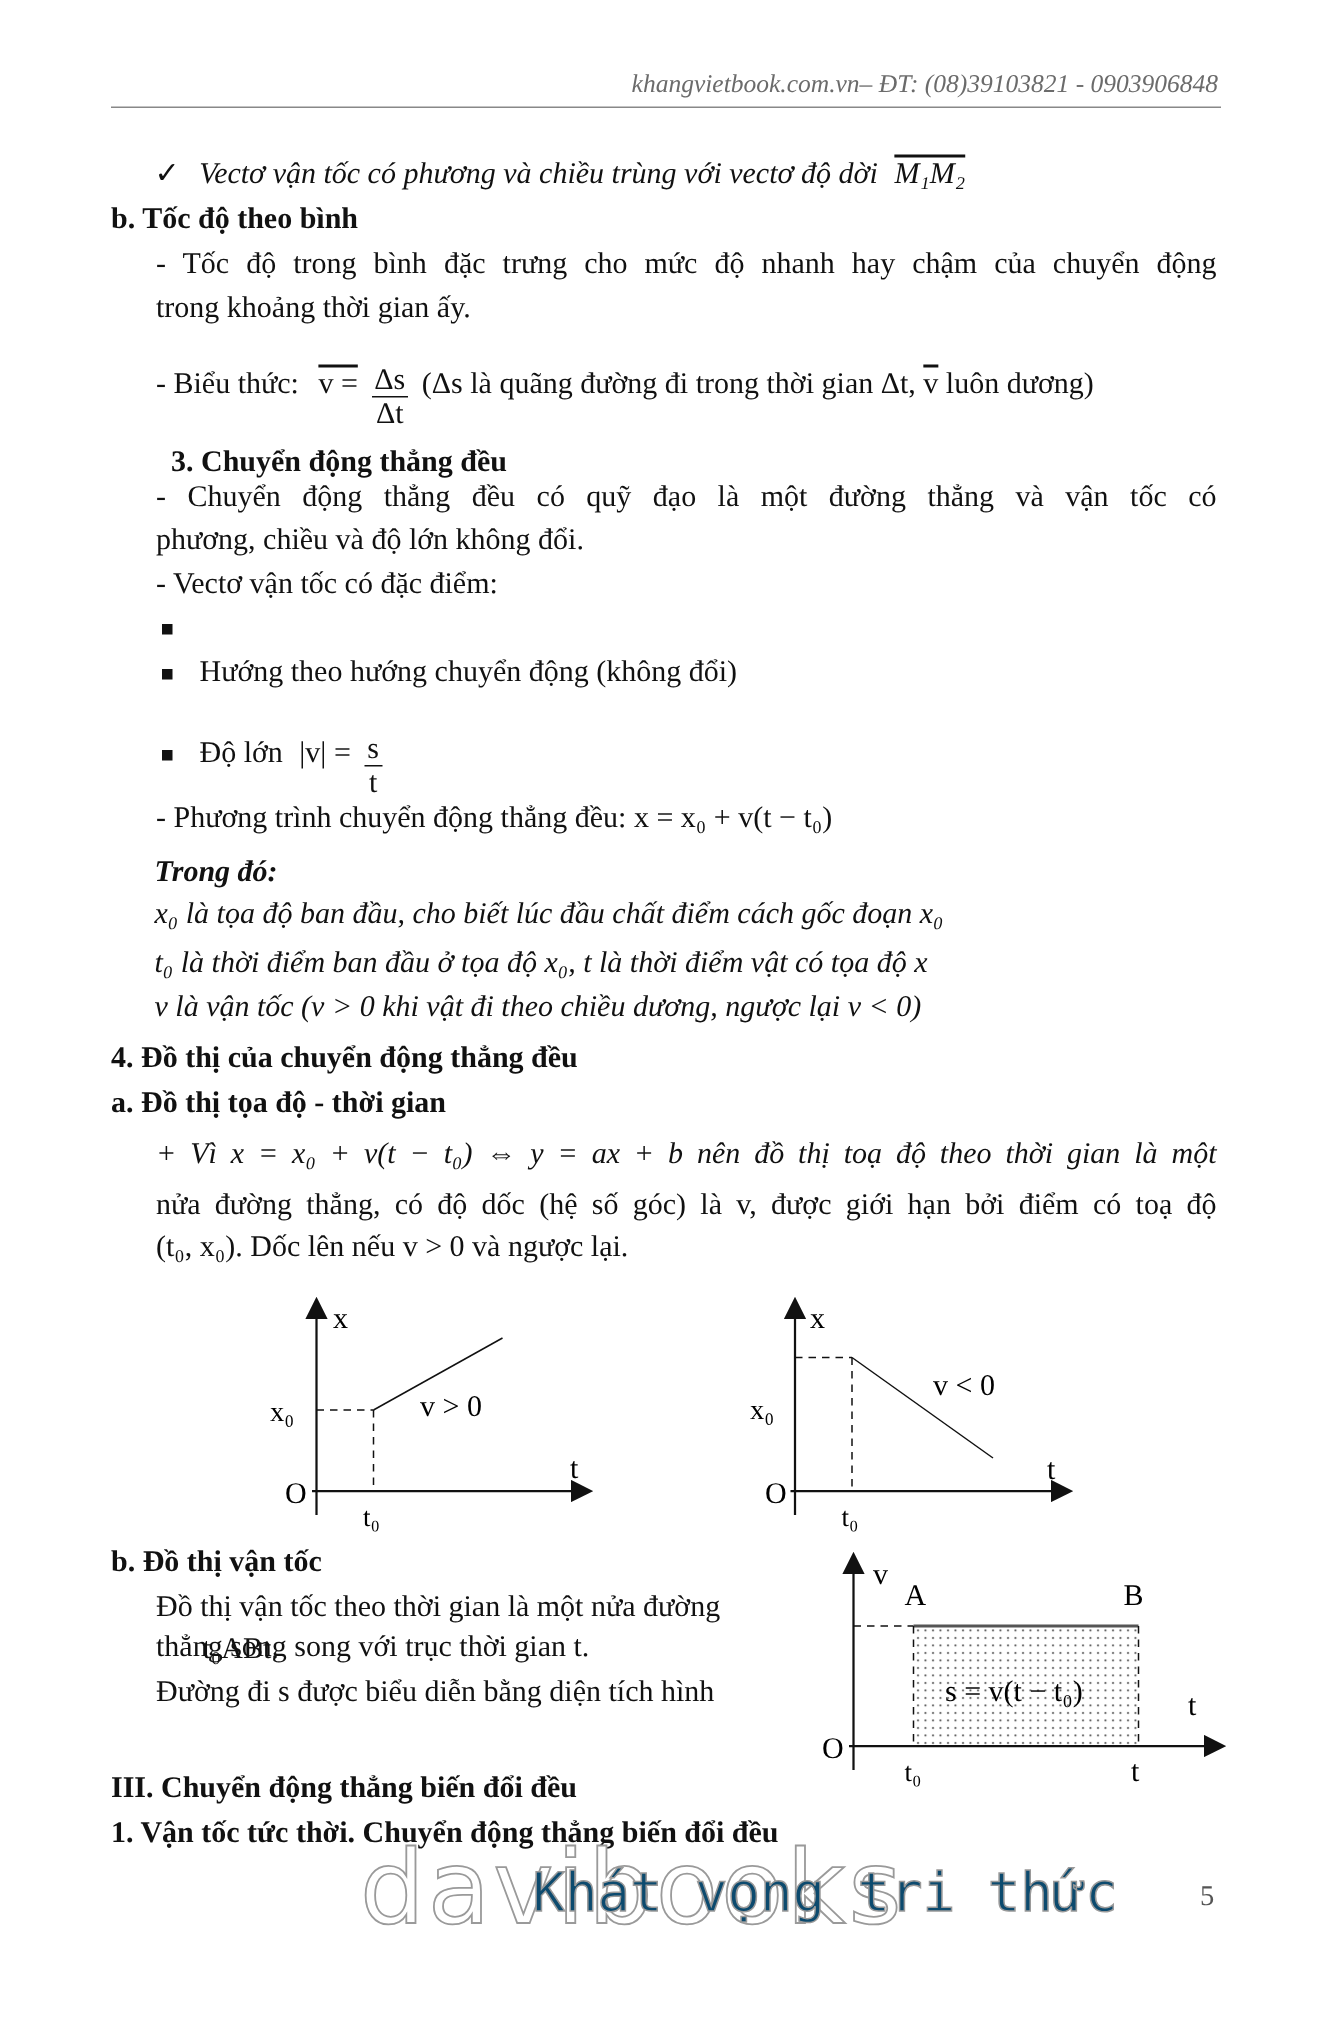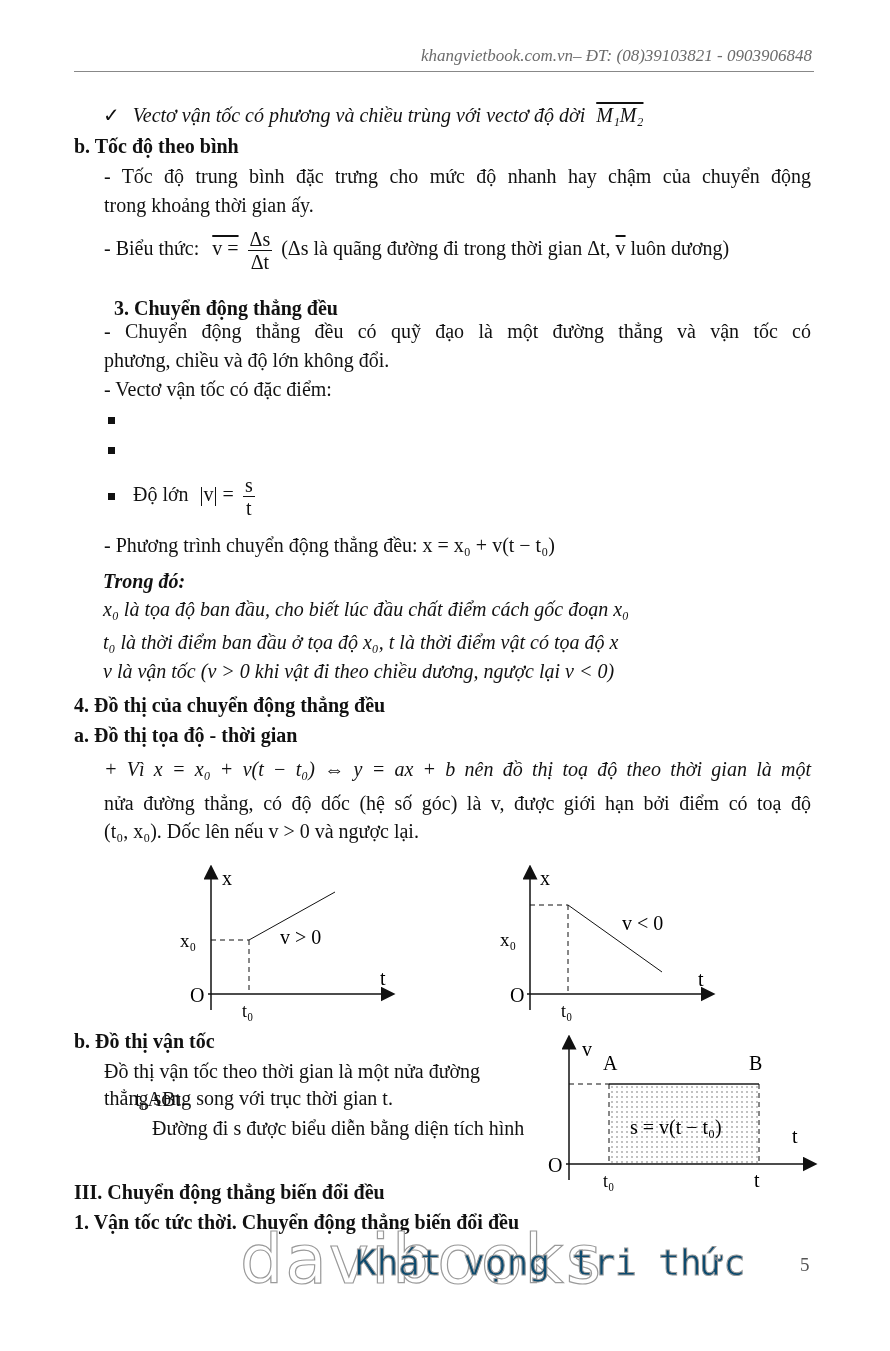--- a/index.html
+++ b/index.html
@@ -7,21 +7,21 @@
          font-family:"Liberation Serif", serif; color:#111; font-size:20px; }
   .abs { position:absolute; white-space:nowrap; }
   .header { right:78px; top:46px; font-style:italic; color:#6b6b6b; font-size:17px; }
   .header-rule { position:absolute; left:74px; top:71px; width:740px; height:1px; background:#888; }
   .b { font-weight:bold; }
   .i { font-style:italic; }
   .justify { position:absolute; text-align:justify; text-align-last:justify; white-space:nowrap; }
   .ov { text-decoration:overline; }
   .frac { display:inline-block; vertical-align:middle; text-align:center; margin:0 4px; }
   .frac span { display:block; line-height:22px; }
-  .frac .num { border-bottom:1px solid #111; padding:0 2px; }
+  .frac .num { border-bottom:1px solid #111; padding:0 2px;margin-top:14px; }
   .bullet-sq { display:inline-block; width:7px; height:7px; background:#111; vertical-align:middle; margin-right:18px; margin-left:4px; }
   .watermark { position:absolute; left:240px; top:1220px; font-family:"DejaVu Sans", sans-serif;
                font-size:68px; color:#fff; -webkit-text-stroke:1.2px #9a9a9a; letter-spacing:2px; }
   .watermark2 { position:absolute; left:355px; top:1242px; font-family:"DejaVu Sans Mono", monospace;
                font-size:36px; color:#0c4a6e; -webkit-text-stroke:1px #9a9a9a; }
   .pagenum { position:absolute; left:800px; top:1254px; font-size:19px; color:#555; }
   svg text { font-family:"Liberation Serif", serif; }
 </style>
 </head>
 <body>
@@ -29,38 +29,38 @@
 <div class="abs header">khangvietbook.com.vn– ĐT: (08)39103821 - 0903906848</div>
 <div class="header-rule"></div>
 
 <div class="abs i" style="left:103px;top:103px;">
   <span style="font-style:normal;margin-right:8px;">✓</span>
   <span>Vectơ vận tốc có phương và chiều trùng với vectơ độ dời</span>
   <span class="ov" style="margin-left:6px;">M₁M₂</span>
 </div>
 
 <div class="abs b" style="left:74px;top:135px;">b. Tốc độ theo bình</div>
-<div class="justify" style="left:104px;top:165px;width:707px;">-   Tốc độ trung bình đặc trưng cho mức độ nhanh hay chậm của chuyển động</div>
+<div class="justify" style="left:104px;top:165px;width:707px;">-   Tốc độ trong bình đặc trưng cho mức độ nhanh hay chậm của chuyển động</div>
 <div class="abs" style="left:104px;top:194px;">trong khoảng thời gian ấy.</div>
 
 <div class="abs" style="left:104px;top:228px;">
   <span>-   Biểu thức:</span>
   <span class="ov" style="margin-left:8px;">v =</span>
   <span class="frac"><span class="num">Δs</span><span>Δt</span></span>
   <span>(Δs là quãng đường đi trong thời gian Δt,</span>
   <span class="ov">v</span>
   <span>luôn dương)</span>
 </div>
 
 <div class="abs b" style="left:74px;top:297px;margin-left:40px;">3. Chuyển động thẳng đều</div>
 <div class="justify" style="left:104px;top:320px;width:707px;">-   Chuyển động thẳng đều có quỹ đạo là một đường thẳng và vận tốc có</div>
 <div class="abs" style="left:104px;top:349px;">phương, chiều và độ lớn không đổi.</div>
 <div class="abs" style="left:104px;top:378px;">-   Vectơ vận tốc có đặc điểm:</div>
 <div class="abs" style="left:104px;top:407px;"><span class="bullet-sq"></span></div>
-<div class="abs" style="left:104px;top:437px;"><span class="bullet-sq"></span></div>
+<div class="abs" style="left:104px;top:437px;"><span class="bullet-sq"></span><span>Hướng theo hướng chuyển động (không đổi)</span></div>
 <div class="abs" style="left:104px;top:474px;"><span class="bullet-sq"></span><span>Độ lớn</span>
   <span style="margin-left:6px;">|v| =</span>
   <span class="frac"><span class="num">s</span><span>t</span></span>
 </div>
 <div class="abs" style="left:104px;top:534px;"><span>-   Phương trình chuyển động thẳng đều:</span> <span>x = x₀ + v(t − t₀)</span></div>
 
 <div class="abs b i" style="left:103px;top:570px;">Trong đó:</div>
 <div class="abs i" style="left:103px;top:598px;">x₀ là tọa độ ban đầu, cho biết lúc đầu chất điểm cách gốc đoạn x₀</div>
 <div class="abs i" style="left:103px;top:631px;">t₀ là thời điểm ban đầu ở tọa độ x₀, t là thời điểm vật có tọa độ x</div>
 <div class="abs i" style="left:103px;top:660px;">v là vận tốc (v &gt; 0 khi vật đi theo chiều dương, ngược lại v &lt; 0)</div>
@@ -100,21 +100,21 @@
   <text x="208" y="126" font-size="20">t</text>
   <text x="20" y="142" font-size="20">O</text>
   <text x="10" y="86" font-size="19">x₀</text>
   <text x="71" y="157" font-size="18">t₀</text>
   <text x="132" y="70" font-size="20">v &lt; 0</text>
 </svg>
 
 <div class="abs b" style="left:74px;top:1030px;">b. Đồ thị vận tốc</div>
 <div class="abs" style="left:104px;top:1060px;">Đồ thị vận tốc theo thời gian là một nửa đường</div>
 <div class="abs" style="left:104px;top:1087px;">thẳng song song với trục thời gian t.</div>
-<div class="abs" style="left:104px;top:1117px;margin-left:48px;">Đường đi s được biểu diễn bằng diện tích hình</div>
+<div class="abs" style="left:104px;top:1117px;">Đường đi s được biểu diễn bằng diện tích hình</div>
 <div class="abs" style="left:104px;top:1088px;margin-left:31px;">t₀ABt.</div>
 
 <svg class="abs" style="left:540px;top:1030px;" width="290" height="170">
   <defs>
       <pattern id="dots" width="5" height="5" patternUnits="userSpaceOnUse">
         <circle cx="2" cy="2" r="0.7" fill="#555"></circle>
       </pattern>
     </defs>
   <rect x="69" y="54" width="150" height="80" fill="url(#dots)"></rect>
   <line x1="29" y1="150" x2="29" y2="12" stroke="#111" stroke-width="1.5" marker-end="url(#ah)"></line>

